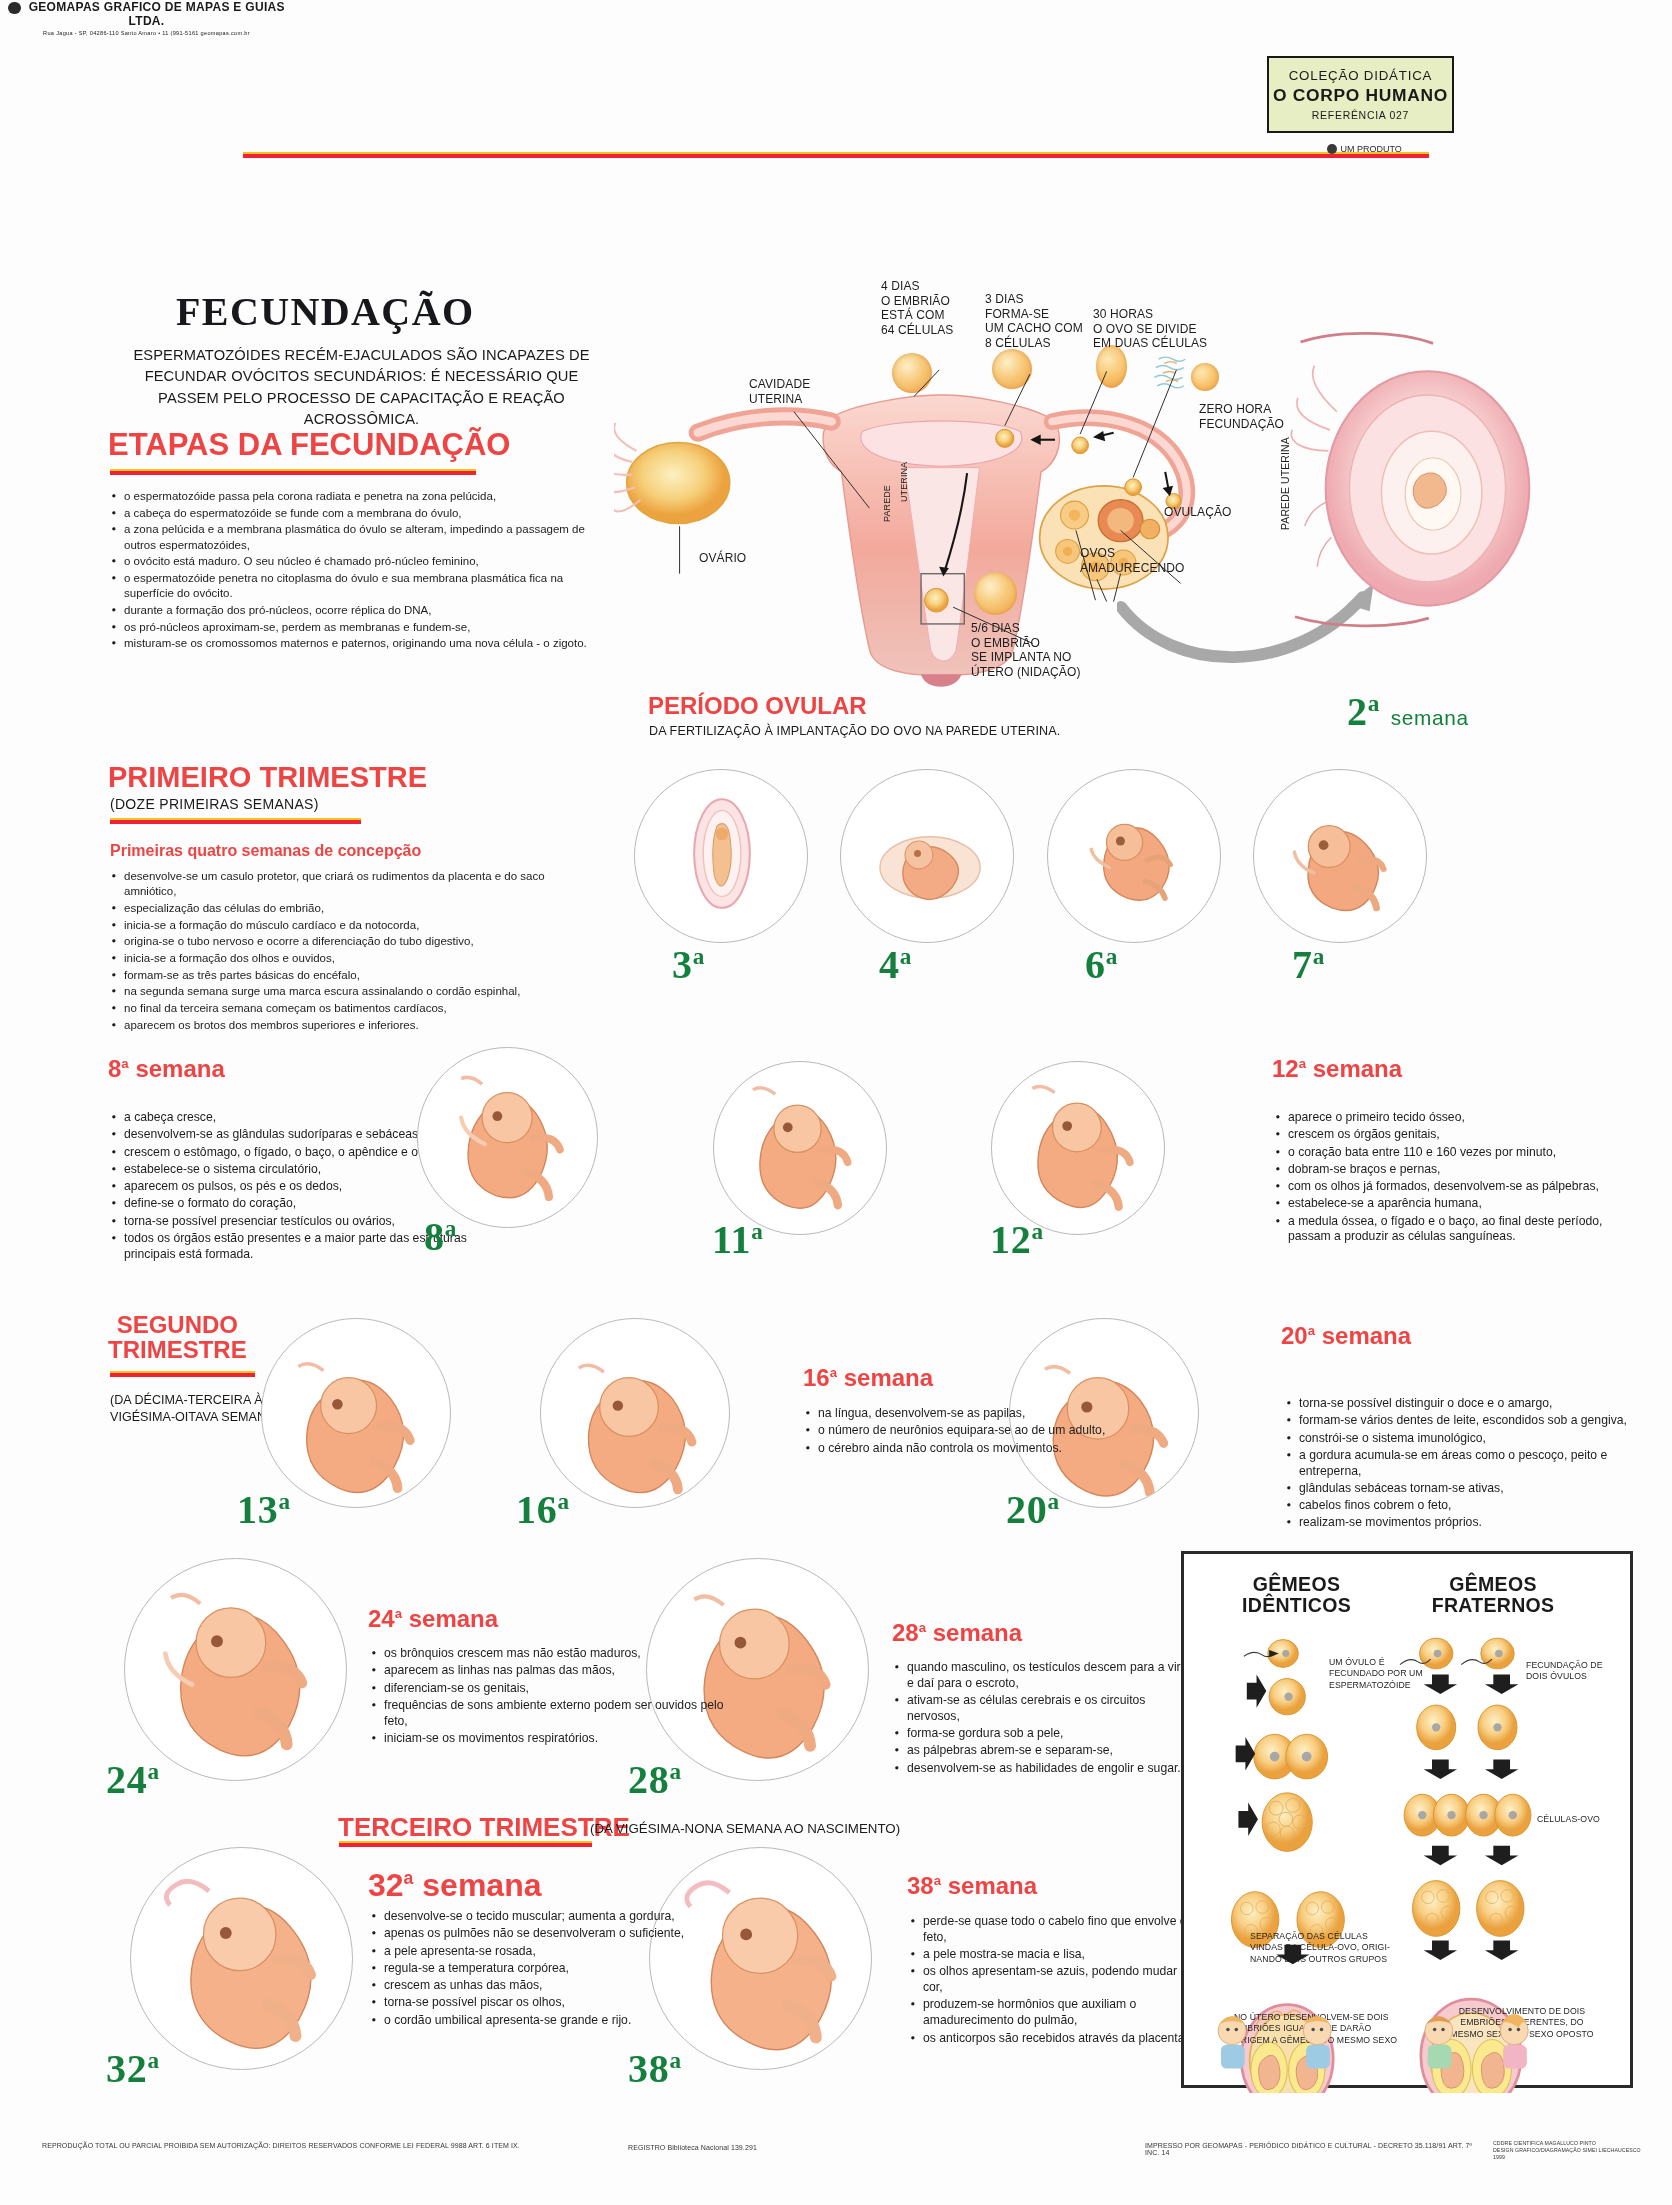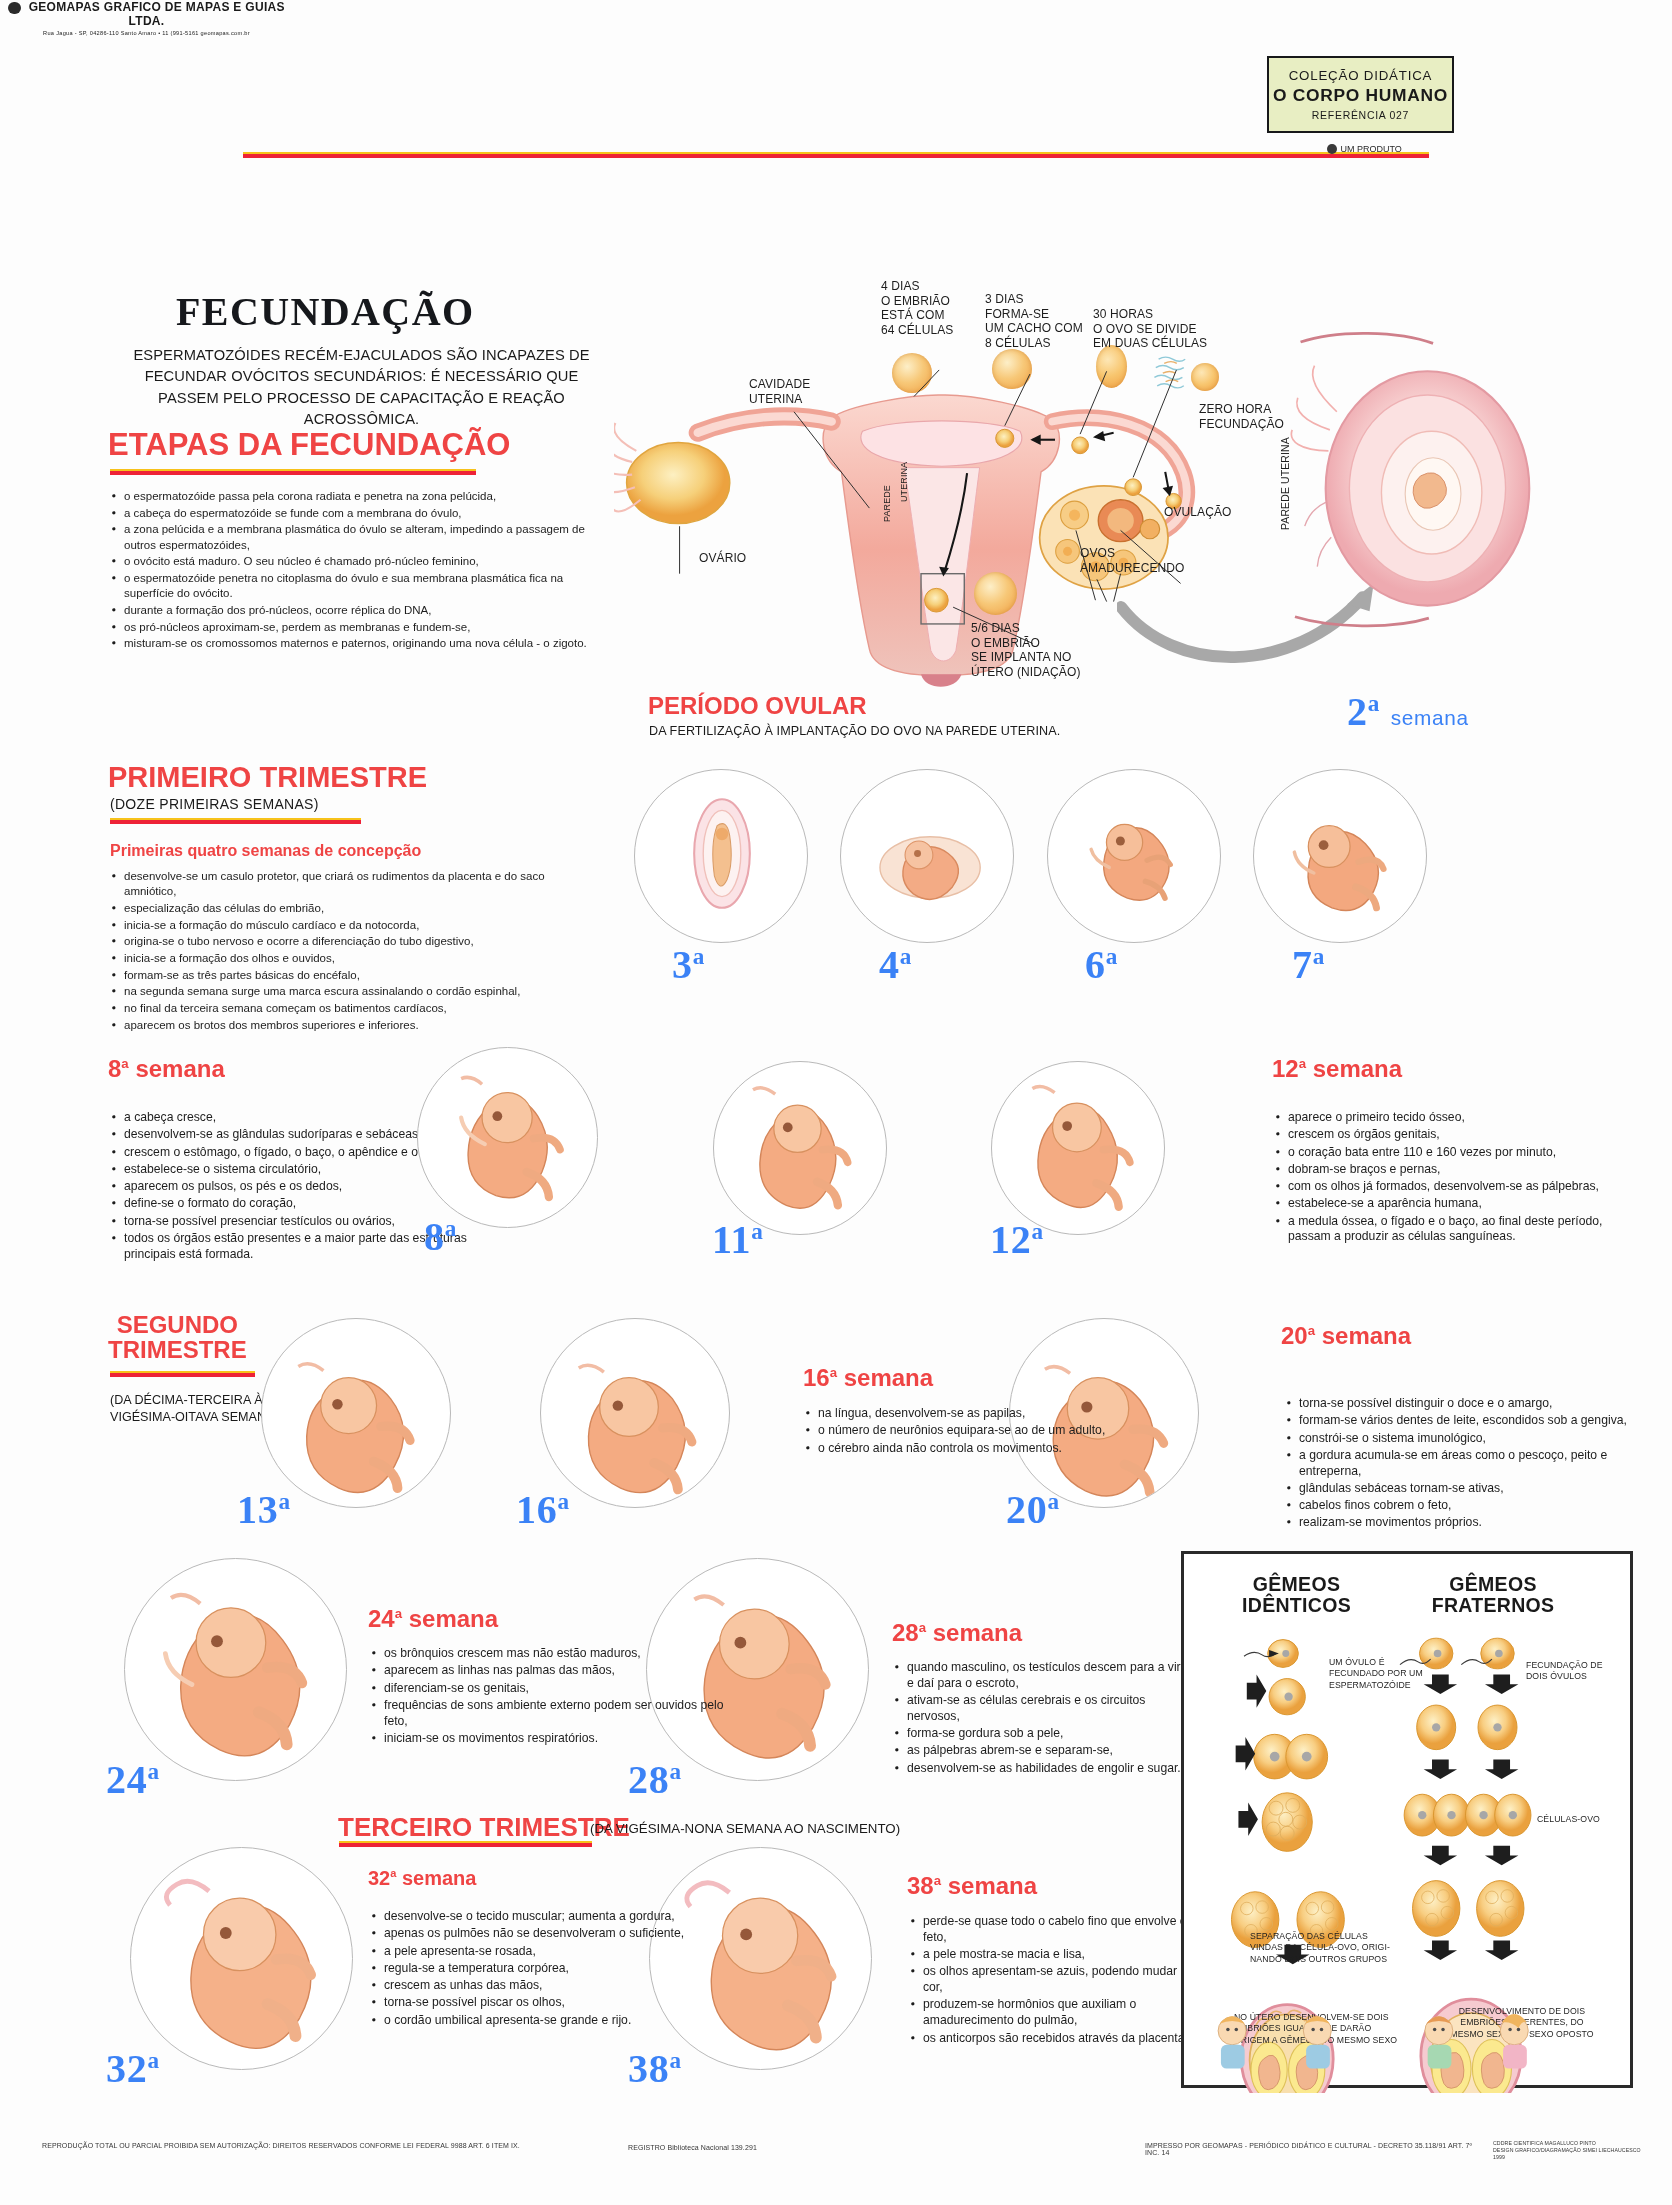--- a/index.html
+++ b/index.html
@@ -88,32 +88,32 @@
   #w20-list { position:absolute; left:1285px; top:1364px; width:363px;margin-top:32px; }
 
   #w24-title{ position:absolute; left:368px; top:1605px; font-size:24px; }
   #w24-list { position:absolute; left:370px; top:1646px; width:356px; }
   #w28-title{ position:absolute; left:892px; top:1619px; font-size:24px; }
   #w28-list { position:absolute; left:893px; top:1660px; width:307px; }
 
   #tt-title { position:absolute; left:338px; top:1812px; font-size:26px; }
   #tt-sub   { position:absolute; left:590px; top:1821px; font-size:13.3px; }
   #tt-rule  { position:absolute; left:339px; top:1841px; width:253px; }
-  #w32-title{ position:absolute; left:368px; top:1867px; font-size:20px; }
+  #w32-title{ position:absolute; left:368px; top:1867px; font-size:32px; }
   #w32-list { position:absolute; left:370px; top:1909px; width:328px; }
   #w38-title{ position:absolute; left:907px; top:1872px; font-size:24px; }
   #w38-list { position:absolute; left:909px; top:1914px; width:293px; }
 
   #periodo-title { position:absolute; left:648px; top:692px; font-size:24px; }
   #periodo-sub   { position:absolute; left:649px; top:724px; font-size:12.6px; letter-spacing:0.1px; }
 
   
   .bignum {
     position:absolute; font-family:"Liberation Serif", serif; font-weight:bold;
-    font-size:40px; color:#3b82f6; letter-spacing:0.7px;
+    font-size:40px; color:#15803d; letter-spacing:0.7px;
   }
   .bignum sup { font-size:0.58em; vertical-align:super; }
 
   
   .circ {
     position:absolute; border-radius:50%;
     border:1.4px solid #b9b9b9; background:#ffffff;
     overflow:hidden;
   }
 

